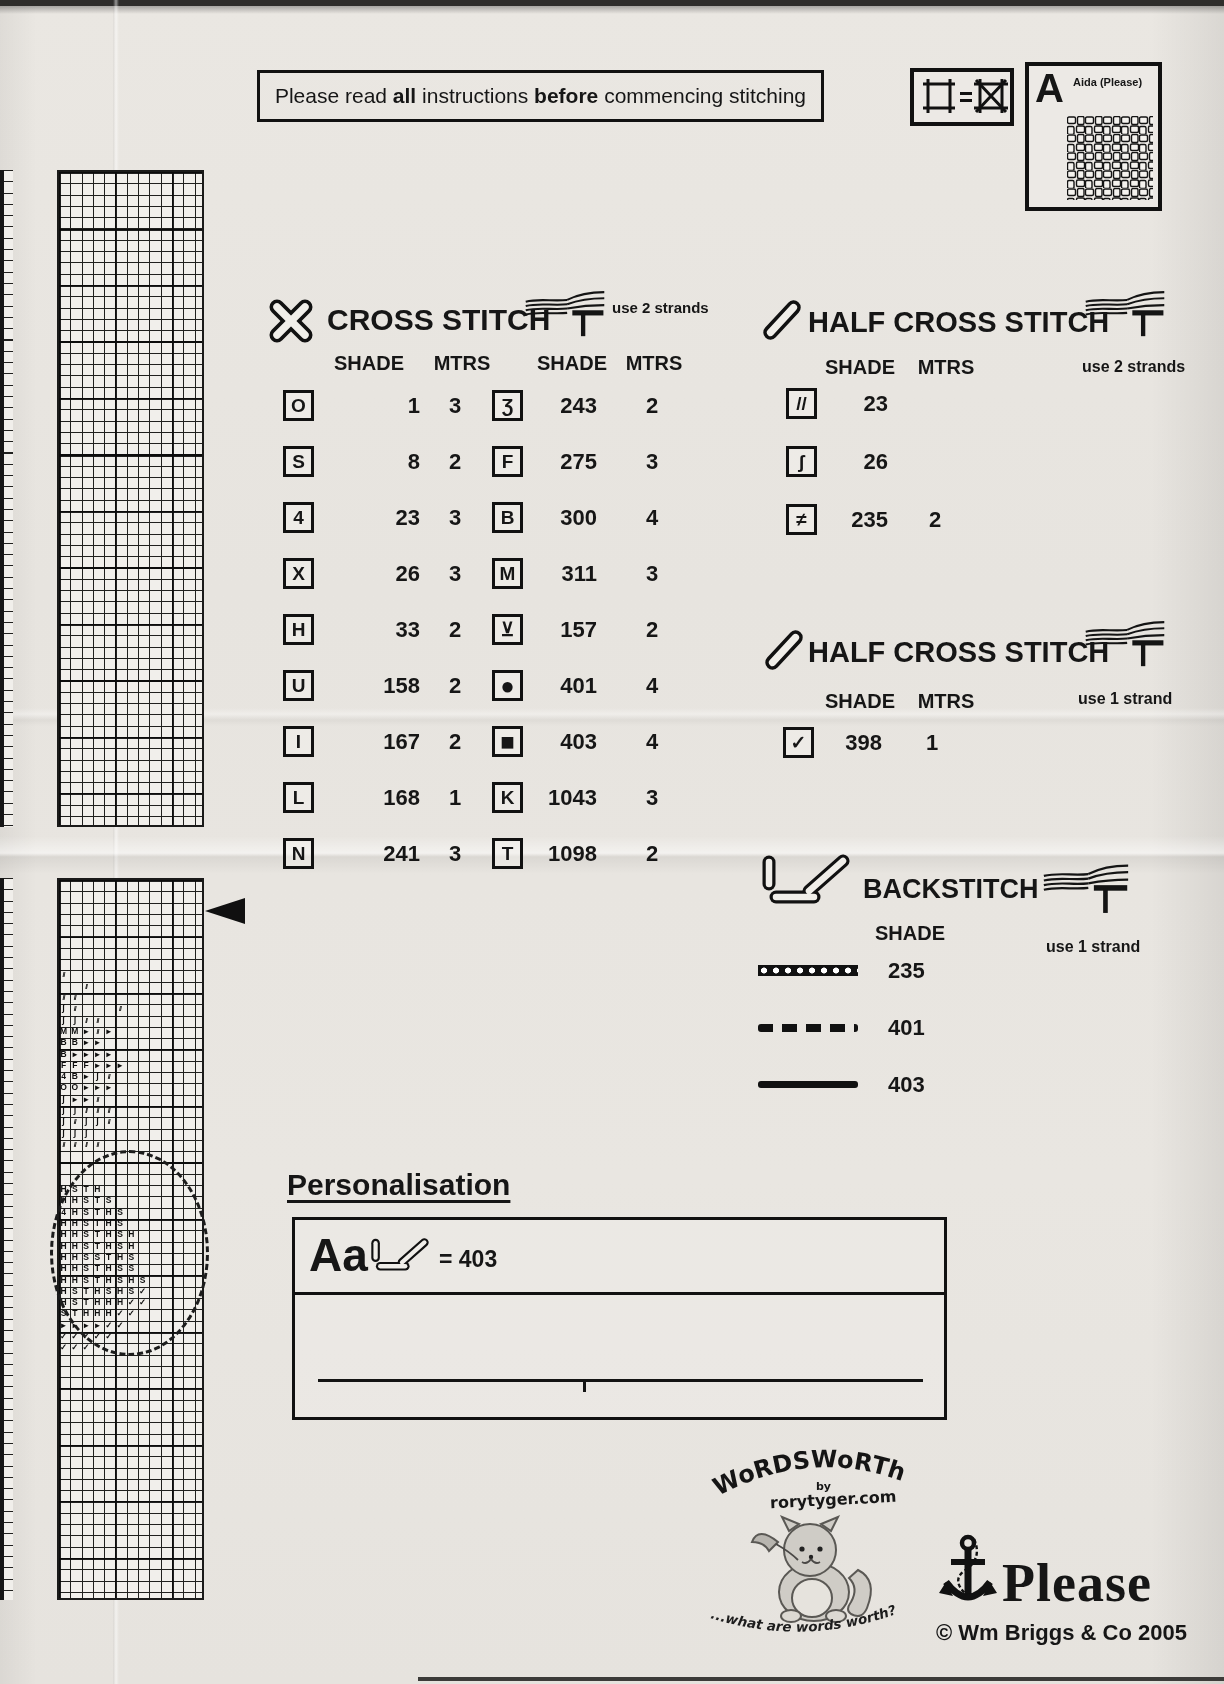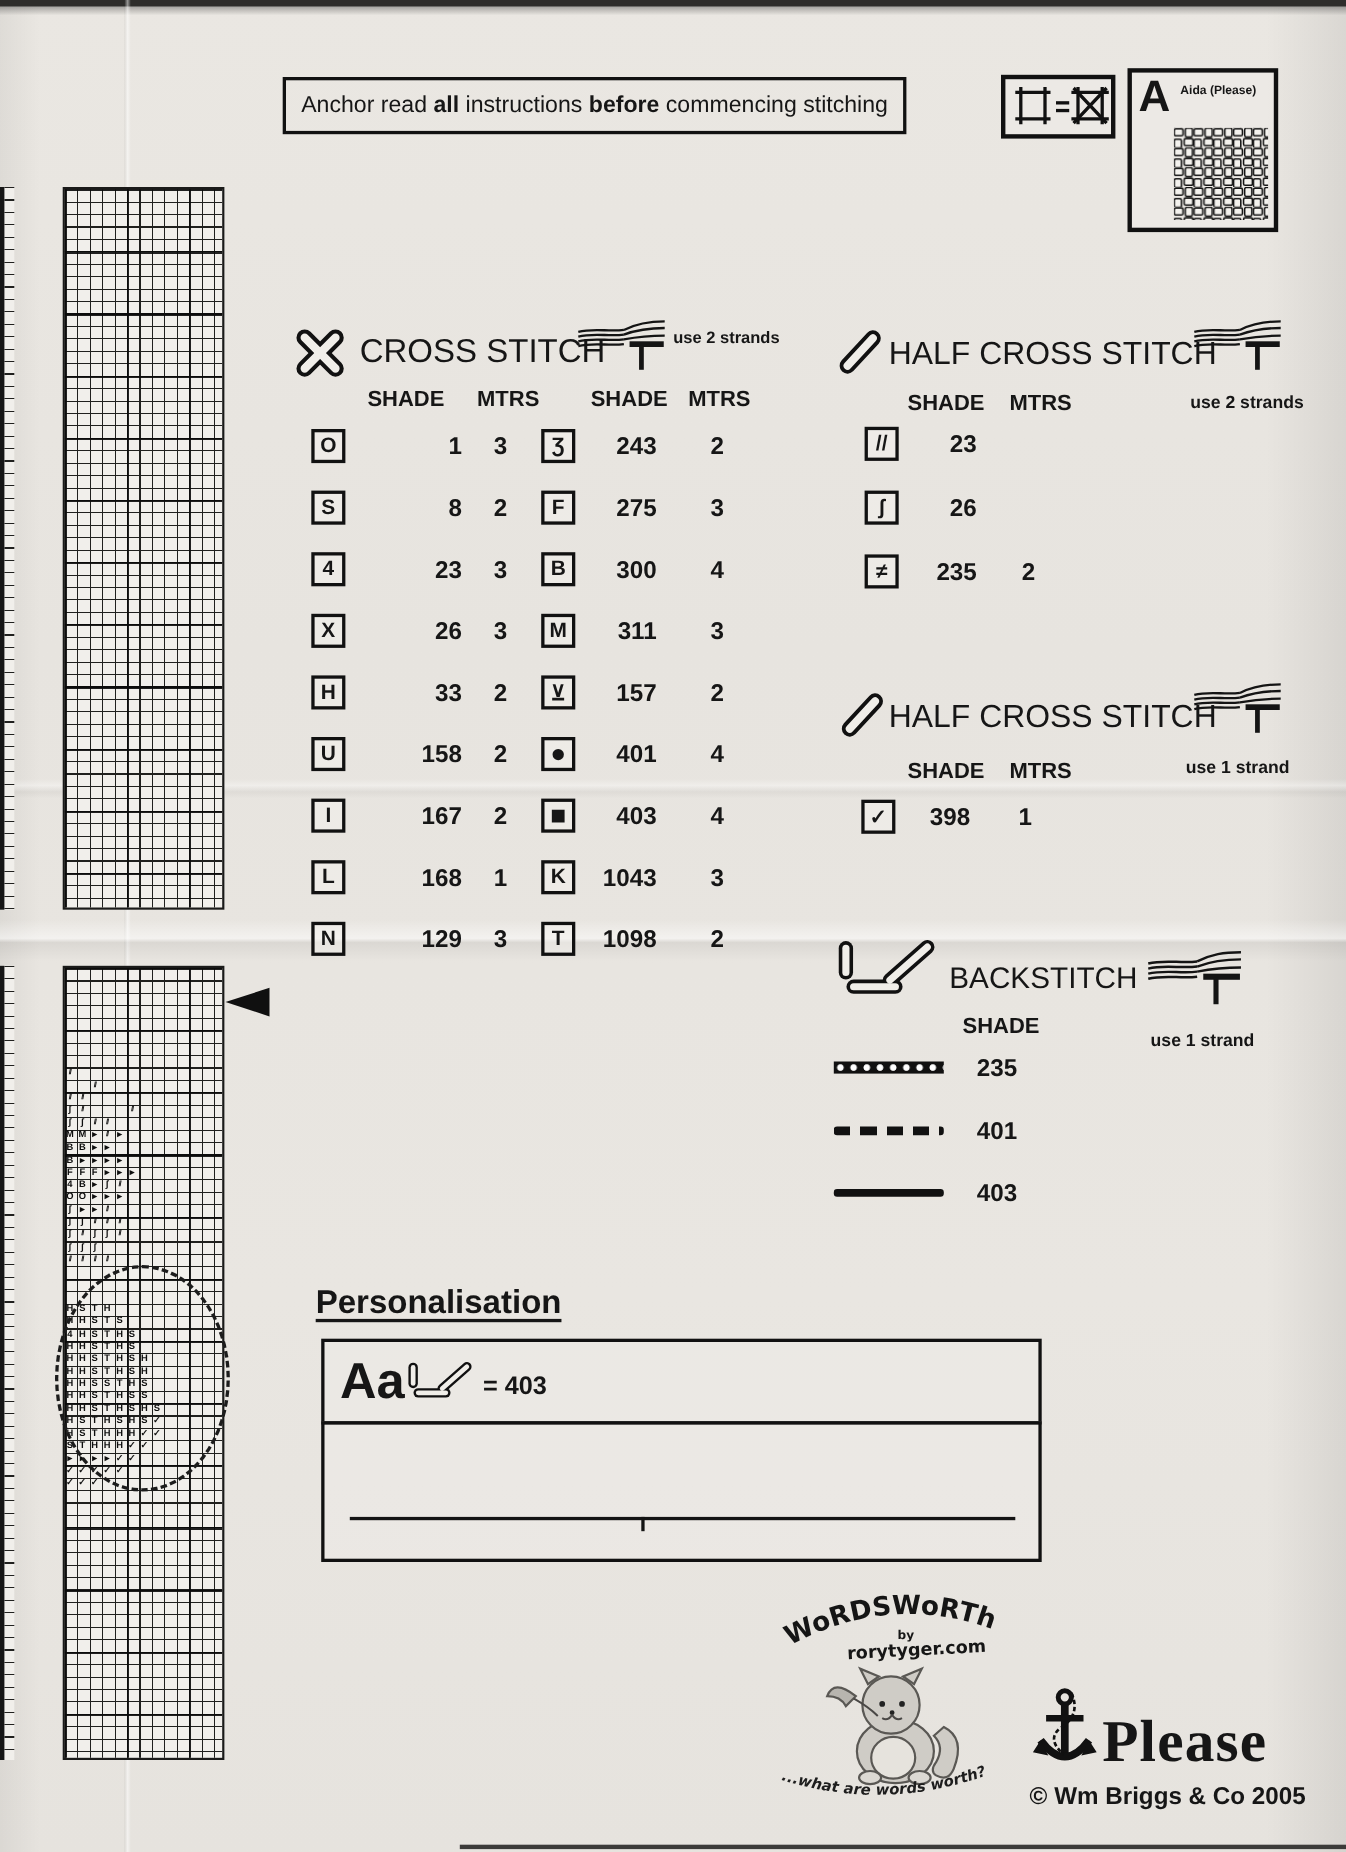--- a/index.html
+++ b/index.html
@@ -45,21 +45,21 @@
 
   
   .notice { left:257px; top:70px; width:561px; height:46px; border:3px solid #111;
             display:flex; align-items:center; justify-content:center; font-size:21px; white-space:pre; }
   .keybox { left:910px; top:68px; width:96px; height:50px; border:4px solid #111; background:rgba(240,238,234,.4); }
   .fabricbox { left:1025px; top:62px; width:129px; height:141px; border:4px solid #111; background:rgba(240,238,234,.4); }
   .fabric-letter { left:6px; top:0px; font-size:40px; font-weight:bold; }
   .fabric-label { left:44px; top:10px; font-size:11px; font-weight:bold; letter-spacing:0; }
 
   
-  .sec-title { font-weight:normal; letter-spacing:0; }
+  .sec-title { font-weight:bold; letter-spacing:0; }
   .hdr { font-size:20px; font-weight:bold; }
   .strands { font-size:16px; font-weight:bold; }
 
   
   .rows { position:absolute; }
   .lrow { display:flex; align-items:center; height:31px; }
   .symbox { width:25px; height:25px; border:3px solid #111; display:inline-flex; align-items:center; justify-content:center;
             font-size:19px; font-weight:bold; flex:none; background:rgba(244,242,238,.5); }
   .symbox.big { font-size:24px; }
   .shade, .mtrs { font-size:22px; font-weight:bold; }
@@ -318,21 +318,21 @@
       <span class="gsym" style="left: 23.6px; top: 453px;">✓</span>
       <span class="gsym" style="left: 34.9px; top: 453px;">✓</span>
       <span class="gsym" style="left: 46.2px; top: 453px;">✓</span>
       <span class="gsym" style="left: 1px; top: 464.3px;">✓</span>
       <span class="gsym" style="left: 12.3px; top: 464.3px;">✓</span>
       <span class="gsym" style="left: 23.6px; top: 464.3px;">✓</span>
     </div>
   <div class="abs guide-ellipse"></div>
   <div class="abs center-arrow"></div>
 
-  <div class="abs notice"><span>Anchor read </span><span class="b">all</span><span> instructions </span><span class="b">before</span><span> commencing stitching</span></div>
+  <div class="abs notice"><span>Please read </span><span class="b">all</span><span> instructions </span><span class="b">before</span><span> commencing stitching</span></div>
 
   <div class="abs keybox">
     <svg width="96" height="50" viewBox="0 0 96 50">
       <g stroke="#111" stroke-width="3" fill="none">
         <path d="M9,12 H41 M9,36 H41 M14,7 V41 M36,7 V41"></path>
         <path d="M60,12 H94 M60,36 H94 M66,7 V41 M88,7 V41"></path>
         <path d="M62,8 L92,40 M92,8 L62,40"></path>
       </g>
       <rect x="46" y="20" width="12" height="3" fill="#111"></rect>
       <rect x="46" y="27" width="12" height="3" fill="#111"></rect>
@@ -395,21 +395,21 @@
         <span class="shade">167</span>
         <span class="mtrs">2</span>
       </div>
       <div class="lrow">
         <span class="symbox">L</span>
         <span class="shade">168</span>
         <span class="mtrs">1</span>
       </div>
       <div class="lrow">
         <span class="symbox">N</span>
-        <span class="shade">129</span>
+        <span class="shade">241</span>
         <span class="mtrs">3</span>
       </div>
     </div>
   <div class="rows cross-right" style="left:492px;top:390px;">
       <div class="lrow">
         <span class="symbox">Ʒ</span>
         <span class="shade">243</span>
         <span class="mtrs">2</span>
       </div>
       <div class="lrow">

